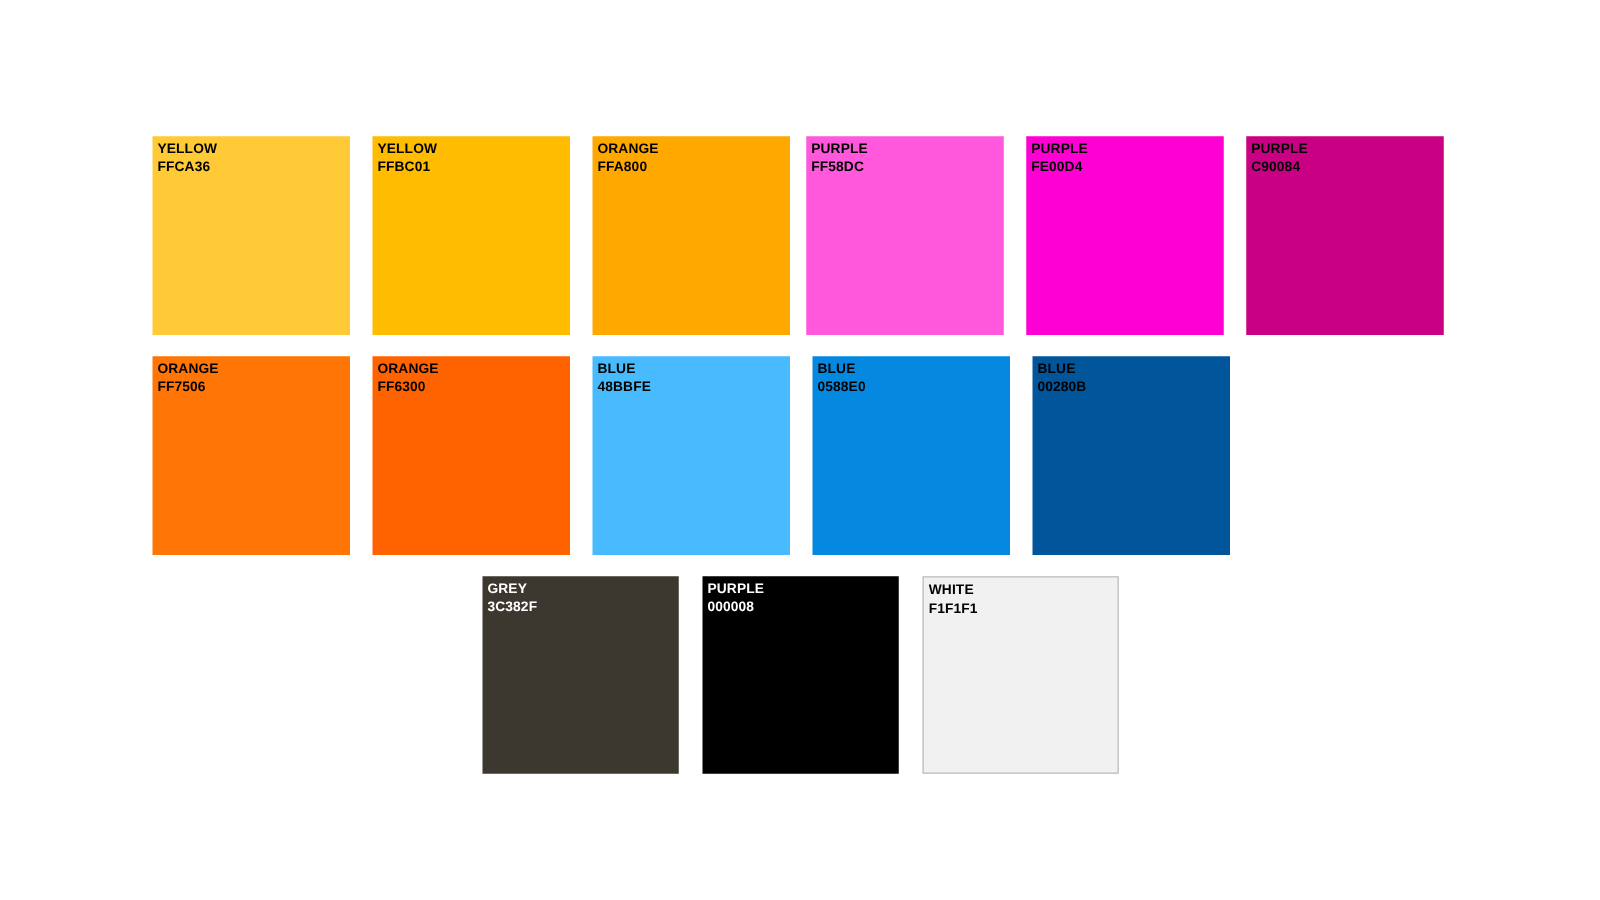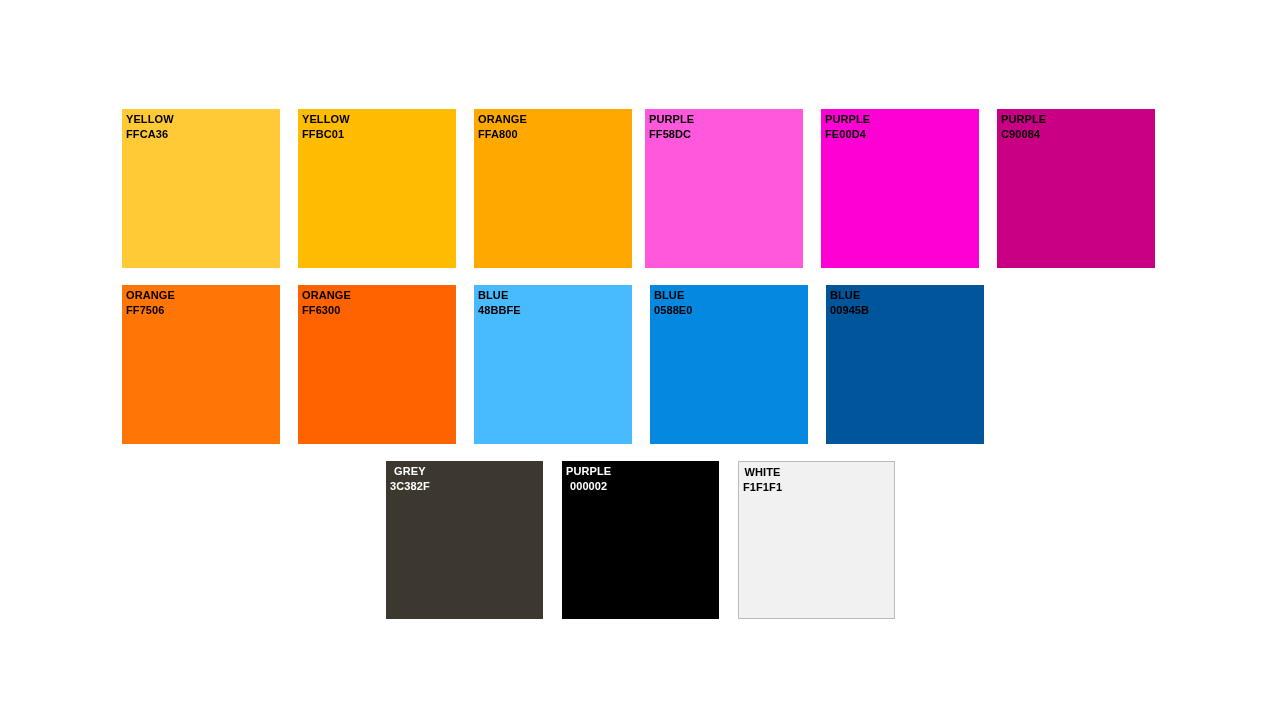--- a/index.html
+++ b/index.html
@@ -39,21 +39,20 @@
     height: 159px;
     margin-right: 18px;
   }
   .row-1 .swatch.gap-wide, .row-2 .swatch.gap-wide {
     margin-right: 13px;
   }
   .row-3 .swatch {
     width: 157px;
     height: 158px;
     margin-right: 19px;
-    text-align: center;
   }
   .swatch:last-child { margin-right: 0; }
 
   .swatch-text {
     position: absolute;
     left: 4px;
     top: 3px;
     line-height: 14.5px;
     font-size: 11px;
     font-weight: bold;
@@ -129,36 +128,36 @@
     </div>
     <div class="swatch" style="background-color: rgb(5, 136, 224);">
       <div class="swatch-text" style="color: rgb(0, 0, 0);">
         <span class="swatch-name">BLUE</span>
         <span class="swatch-hex">0588E0</span>
       </div>
     </div>
     <div class="swatch" style="background-color: rgb(0, 85, 155);">
       <div class="swatch-text" style="color: rgb(0, 0, 0);">
         <span class="swatch-name">BLUE</span>
-        <span class="swatch-hex">00945B</span>
+        <span class="swatch-hex">00280B</span>
       </div>
     </div>
   </div>
 
   <div class="swatch-row row-3">
     <div class="swatch" style="background-color: rgb(60, 56, 47);">
       <div class="swatch-text" style="color: rgb(255, 255, 255);">
         <span class="swatch-name">GREY</span>
         <span class="swatch-hex">3C382F</span>
       </div>
     </div>
     <div class="swatch" style="background-color: rgb(0, 0, 0);">
       <div class="swatch-text" style="color: rgb(255, 255, 255);">
         <span class="swatch-name">PURPLE</span>
-        <span class="swatch-hex">000002</span>
+        <span class="swatch-hex">000008</span>
       </div>
     </div>
     <div class="swatch" style="background-color: rgb(241, 241, 241); border: 1px solid rgb(187, 187, 187); padding-left: 44px;">
       <div class="swatch-text" style="color: rgb(0, 0, 0);">
         <span class="swatch-name">WHITE</span>
         <span class="swatch-hex">F1F1F1</span>
       </div>
     </div>
   </div>
 

